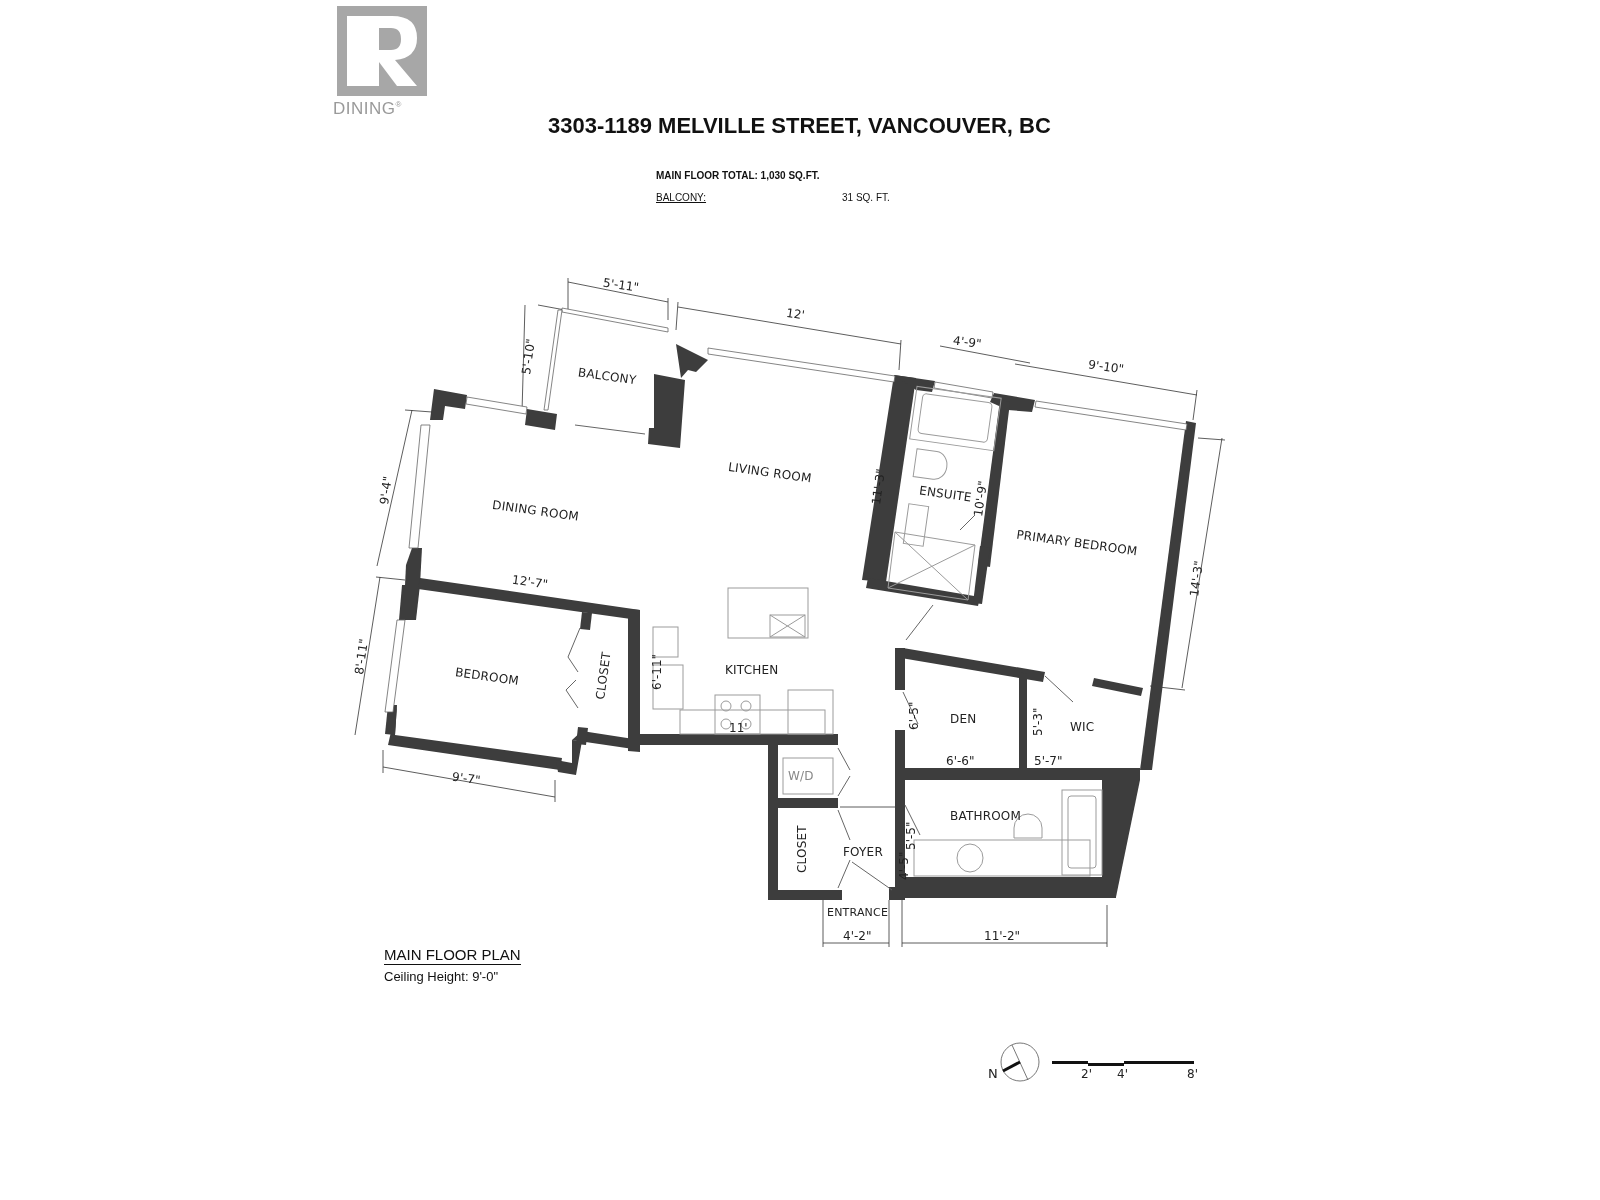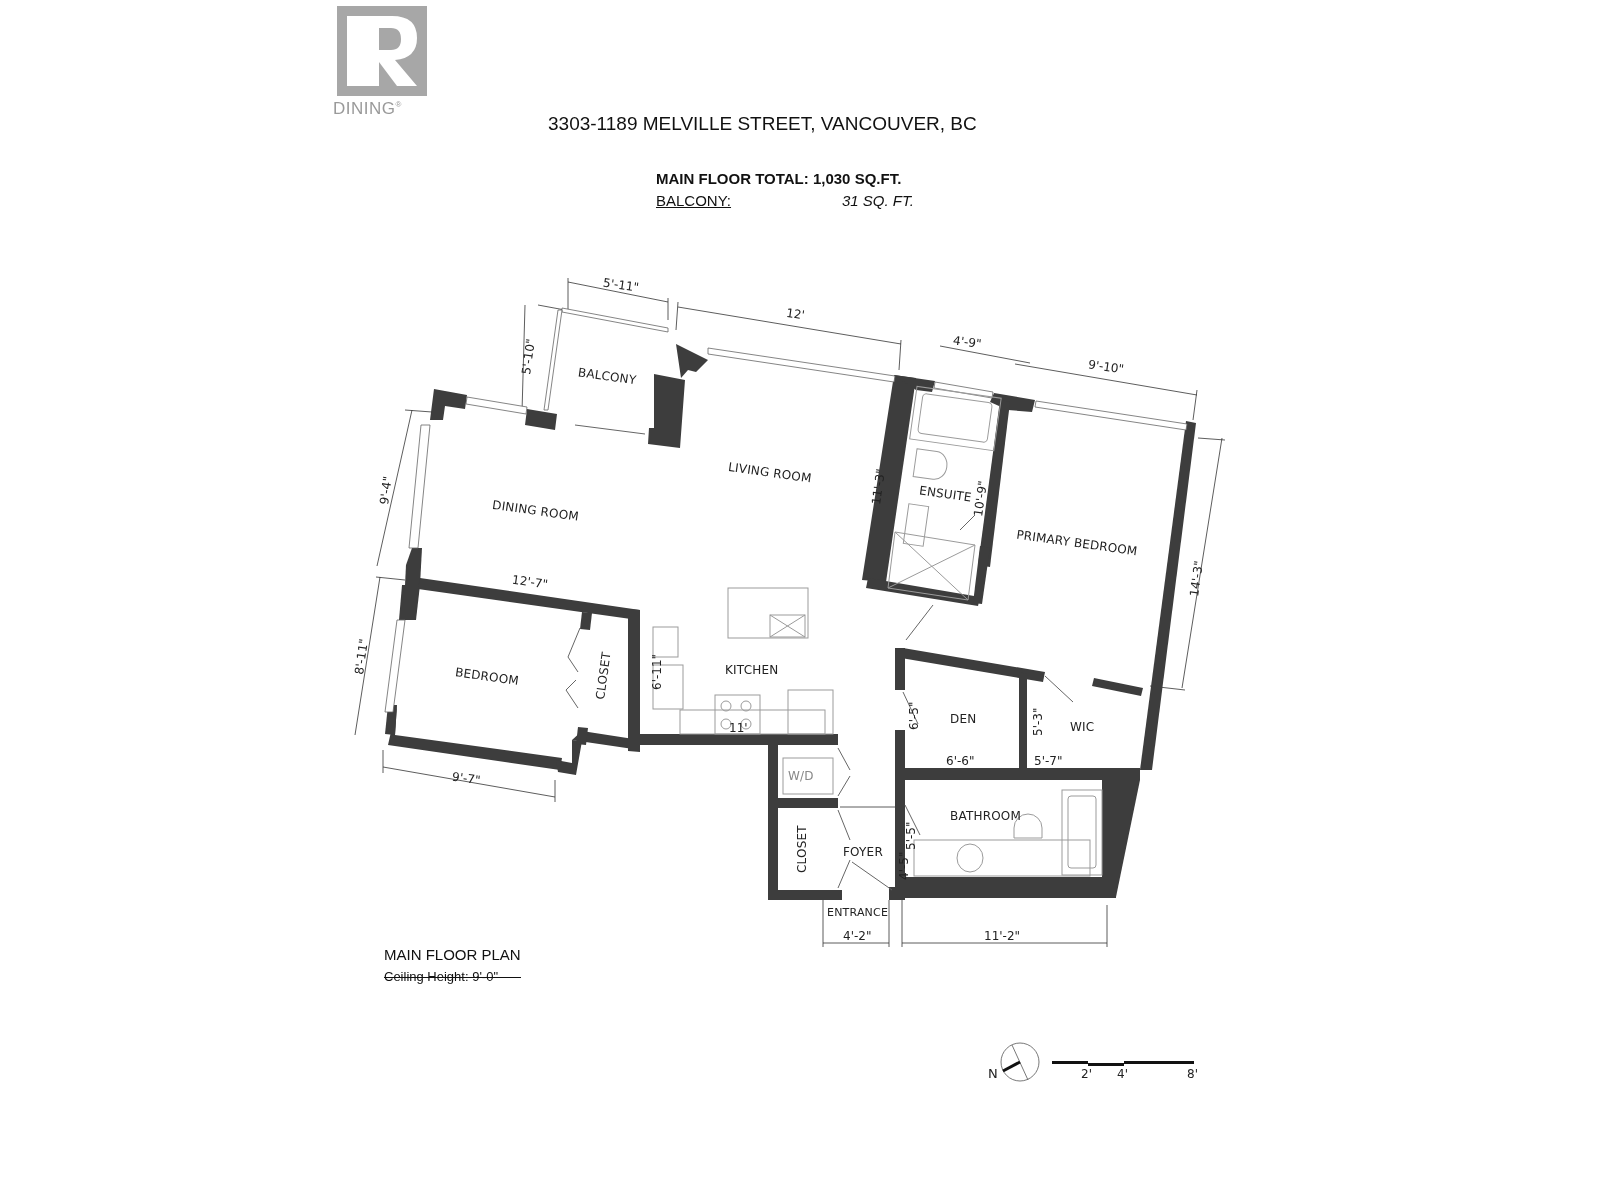--- a/index.html
+++ b/index.html
@@ -2,34 +2,34 @@
 <html><head>
 <meta charset="utf-8">
 <style>
   html, body { margin: 0; padding: 0; background: #ffffff; }
   body { width: 1600px; height: 1200px; position: relative; overflow: hidden;
          font-family: "Liberation Sans", sans-serif; color: #111; }
   .abs { position: absolute; }
   .logo-box { left: 337px; top: 6px; width: 90px; height: 90px; background: #a7a7a7; }
   .logo-word { left: 333px; top: 99px; font-size: 17px; color: #9a9a9a; letter-spacing: 0.5px; }
   .logo-word sup { font-size: 8px; }
-  .title { left: 548px; top: 113px; font-size: 19px; font-weight: normal; color: #111; }
-  .area-line { font-size: 15px; color: #111; }
+  .title { left: 548px; top: 113px; font-size: 22px; font-weight: bold; color: #111; }
+  .area-line { font-size: 10px; color: #111; }
   .area-total { left: 656px; top: 170px; font-weight: bold; }
   .area-balc-label { left: 656px; top: 192px; text-decoration: underline; }
-  .area-balc-val { left: 842px; top: 192px; font-style: italic; }
+  .area-balc-val { left: 842px; top: 192px; }
   svg.plan { position: absolute; left: 0; top: 0; width: 1600px; height: 1200px; }
   .rl { font-family: "DejaVu Sans", sans-serif; font-size: 12px; fill: #222; letter-spacing: 0.2px; }
   .dm { font-family: "DejaVu Sans", sans-serif; font-size: 12px; fill: #222; }
   .fix { fill: none; stroke: #9b9b9b; stroke-width: 1; }
   .wall { fill: #3d3d3d; }
   .dim { stroke: #333; stroke-width: 0.8; fill: none; }
   .win { fill: #fff; stroke: #666; stroke-width: 0.8; }
   .door { stroke: #666; stroke-width: 1; fill: none; }
-  .plan-title { left: 384px; top: 946px; font-size: 15px; color: #111; border-bottom: 1.5px solid #111; padding-bottom: 14px; }
+  .plan-title { left: 384px; top: 946px; font-size: 15px; color: #111; border-bottom: 1.5px solid #111; padding-bottom: 1px; }
   .plan-sub { left: 384px; top: 969px; font-size: 13px; color: #111; }
 </style>
 </head>
 <body>
 
 <div class="abs logo-box">
   <svg width="90" height="90" viewBox="0 0 90 90">
     <rect x="10" y="10" width="18" height="70" fill="#fff"></rect>
     <path d="M28 10 H55 Q80 10 80 32 Q80 52 58 54 L80 80 H60 L42 56 V80 H28 Z M42 22 V44 H54 Q64 44 64 33 Q64 22 54 22 Z" fill="#fff"></path>
   </svg>

